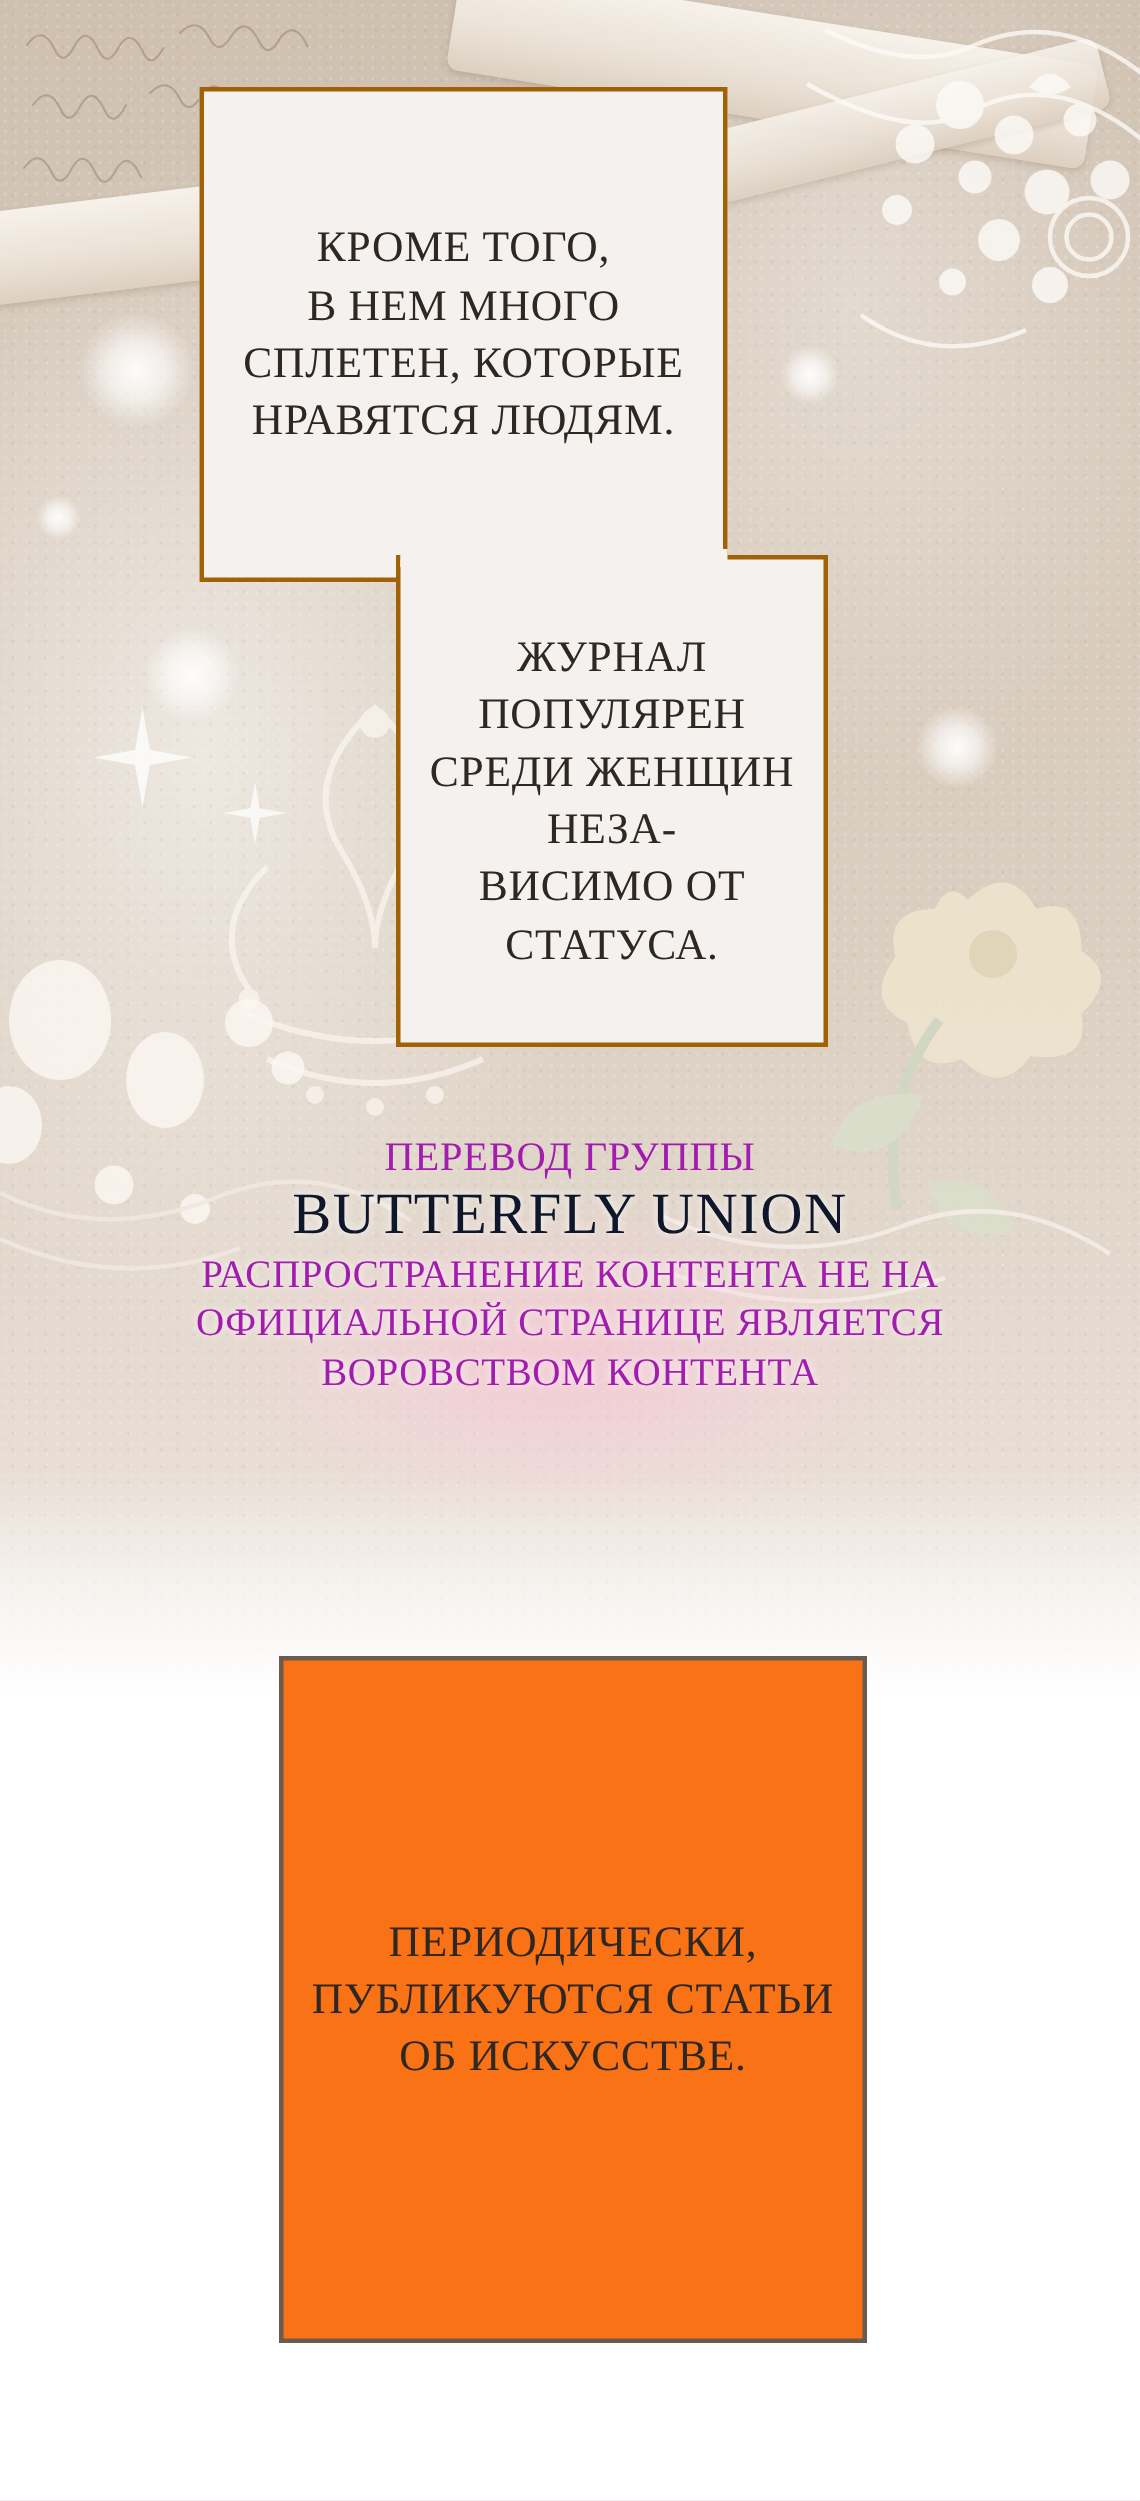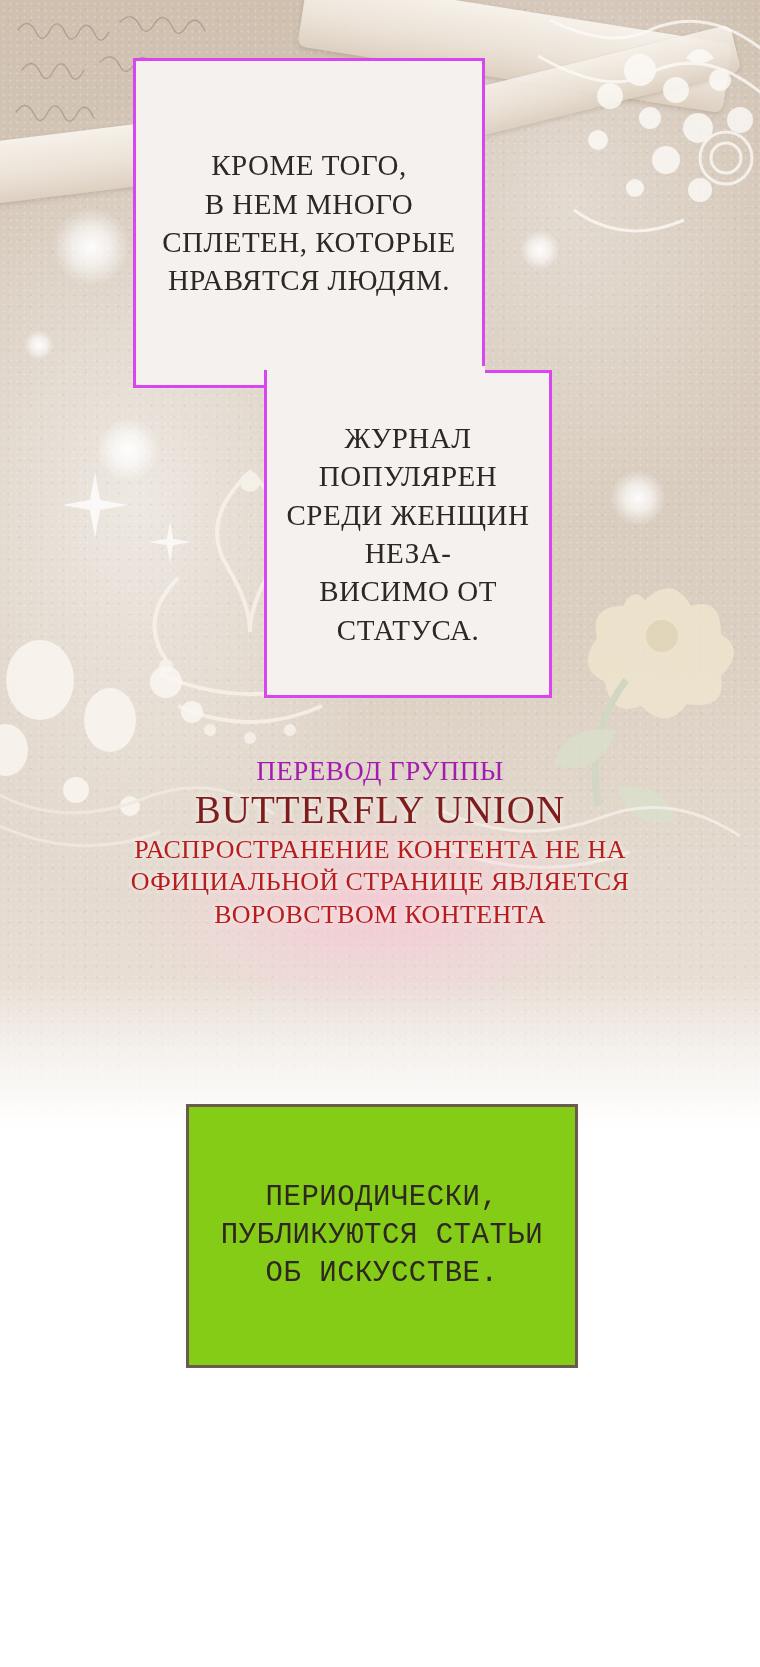--- a/index.html
+++ b/index.html
@@ -89,21 +89,21 @@
     position: absolute;
     border-radius: 50%;
     background: radial-gradient(circle, rgba(255,255,255,.95) 0%, rgba(255,255,255,.6) 35%, rgba(255,255,255,0) 70%);
     pointer-events: none;
   }
 
   
   .bubble {
     position: absolute;
     background: #f5f1ee;
-    border: 3px solid #d946ef;
+    border: 3px solid #a16207;
     box-sizing: border-box;
     display: flex;
     align-items: center;
     justify-content: center;
     text-align: center;
     color: #2e2722;
     letter-spacing: .5px;
   }
   .bubble .txt {
     padding: 0 14px;
@@ -129,24 +129,23 @@
     position: absolute;
     left: 267px; top: 366px;
     width: 215px; height: 12px;
     background: #f5f1ee;
     border-left: 3px solid #f5f1ee;
   }
 
   
   .bubble-3 {
     left: 186px; top: 1104px;
-    width: 392px; height: 264px;
-    background: #84cc16;
+    width: 392px; height: 458px;
+    background: #f97316;
     border-color: #6b5a4e;
-    font-family: Liberation Mono, monospace;
   }
 
   
   .credits {
     position: absolute;
     left: 0; right: 0;
     top: 756px;
     text-align: center;
     line-height: 1.12;
     user-select: none;
@@ -162,31 +161,31 @@
   .credits-inner { position: relative; }
   .credits-line1 {
     font-size: 27px;
     color: #a21caf;
     font-variant: small-caps;
     text-transform: uppercase;
     letter-spacing: .5px;
   }
   .credits-brand {
     font-size: 39px;
-    color: #7f1d1d;
+    color: #0f172a;
     font-variant: small-caps;
     text-transform: uppercase;
     letter-spacing: 1px;
     margin-top: 2px;
     text-shadow: 0 0 6px rgba(255,255,255,.9);
   }
   .credits-warn {
     margin-top: 2px;
     font-size: 26px;
-    color: #b91c1c;
+    color: #a21caf;
     font-variant: small-caps;
     text-transform: uppercase;
     line-height: 1.25;
     letter-spacing: .4px;
     text-shadow: 0 0 6px rgba(255,255,255,.9);
     white-space: pre-line;
   }
 </style>
 </head>
 <body>

